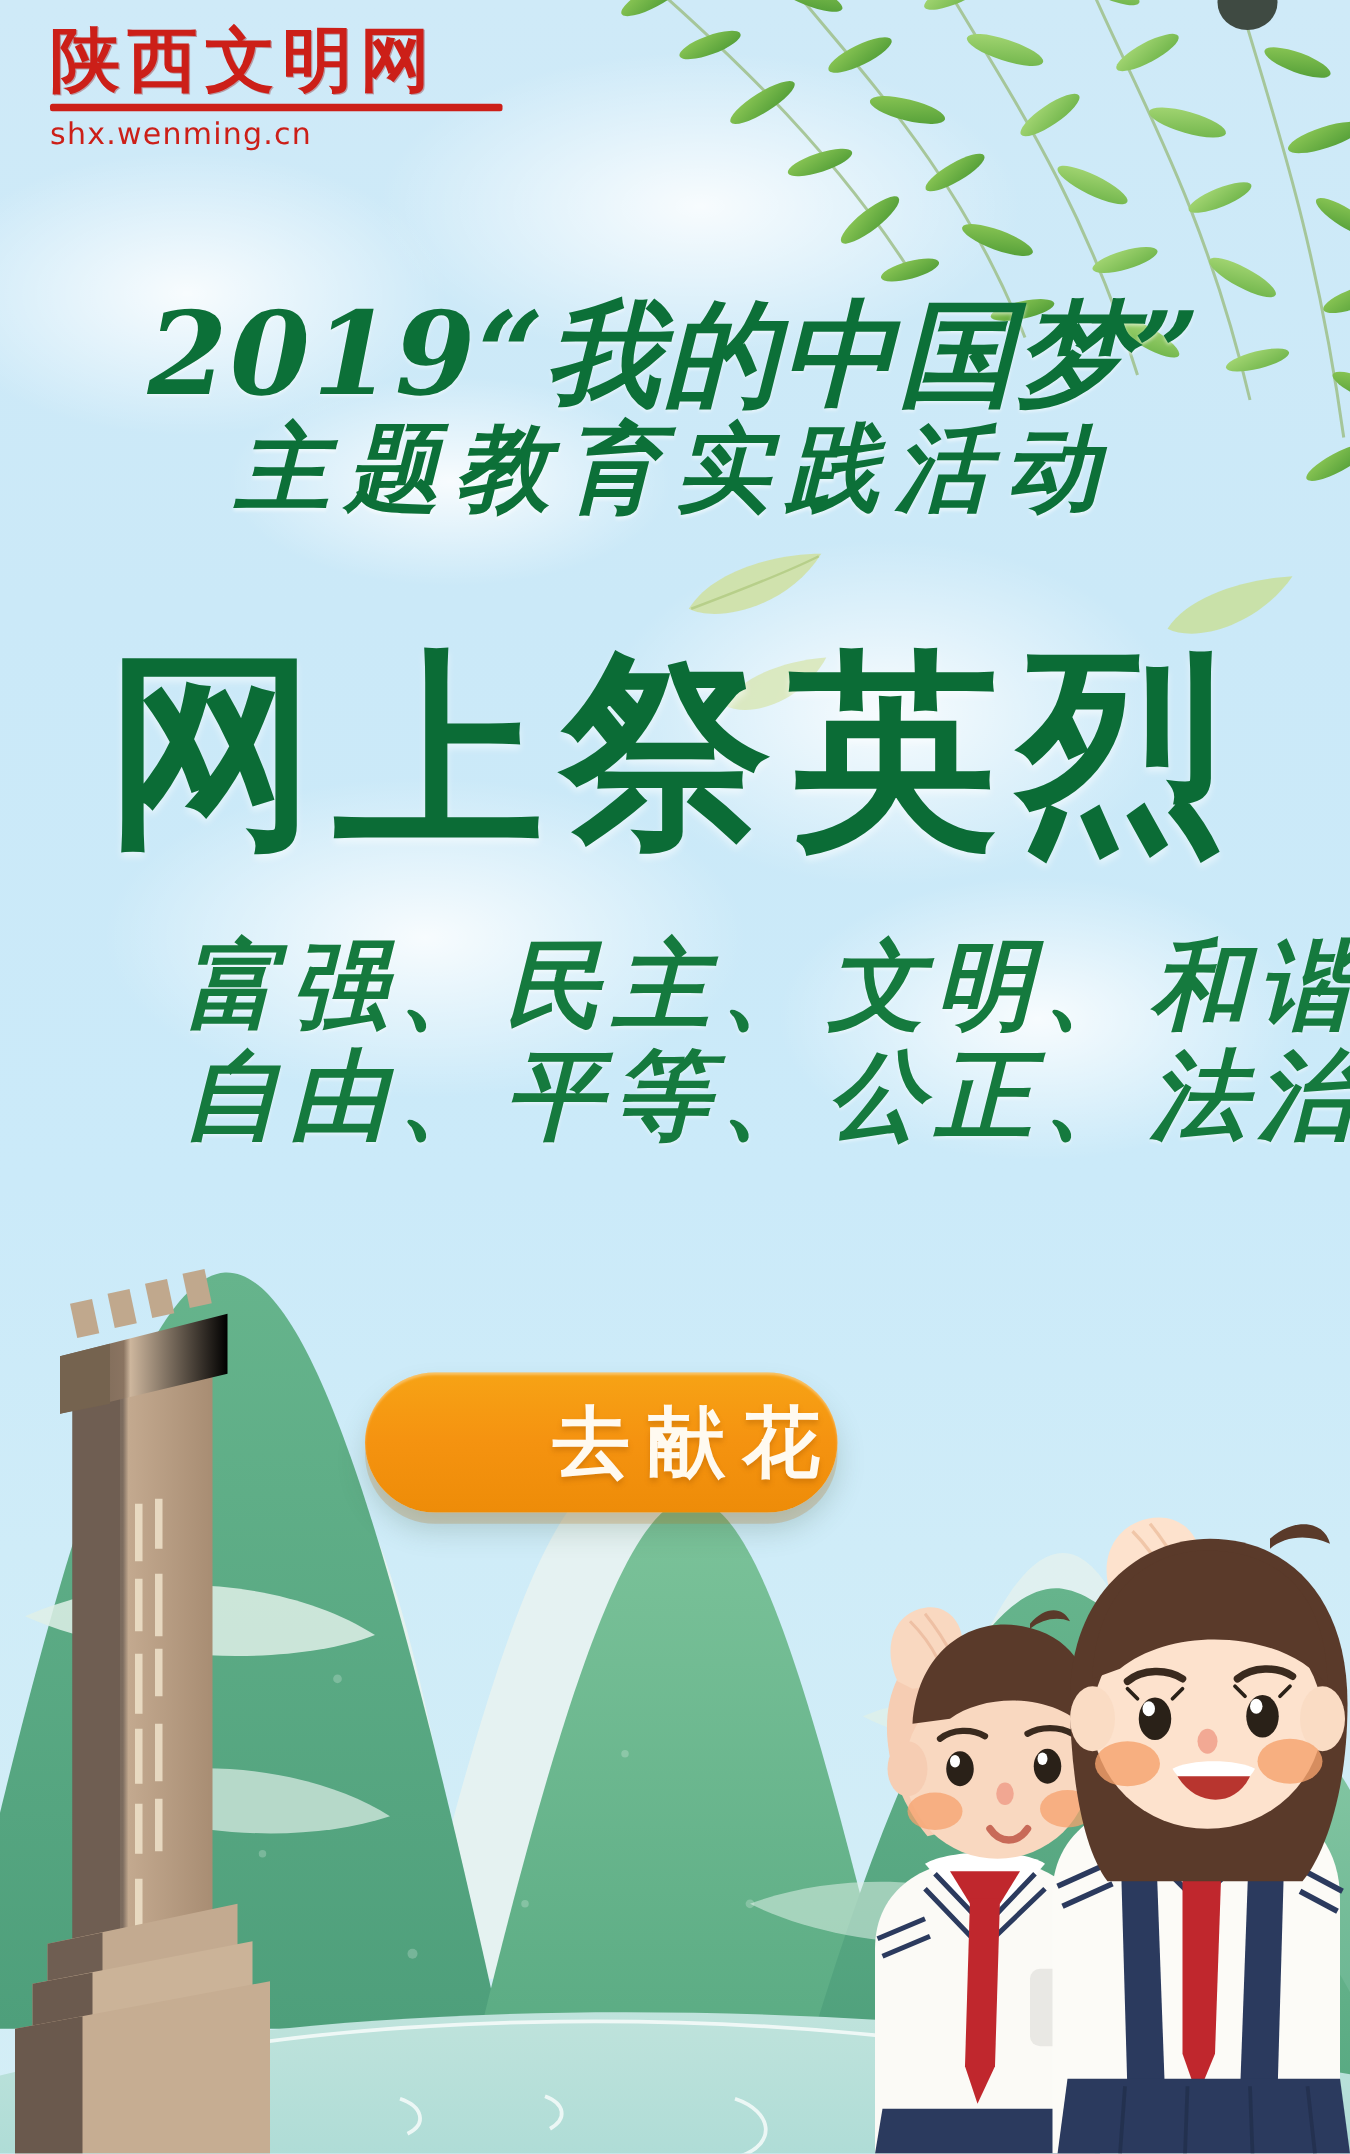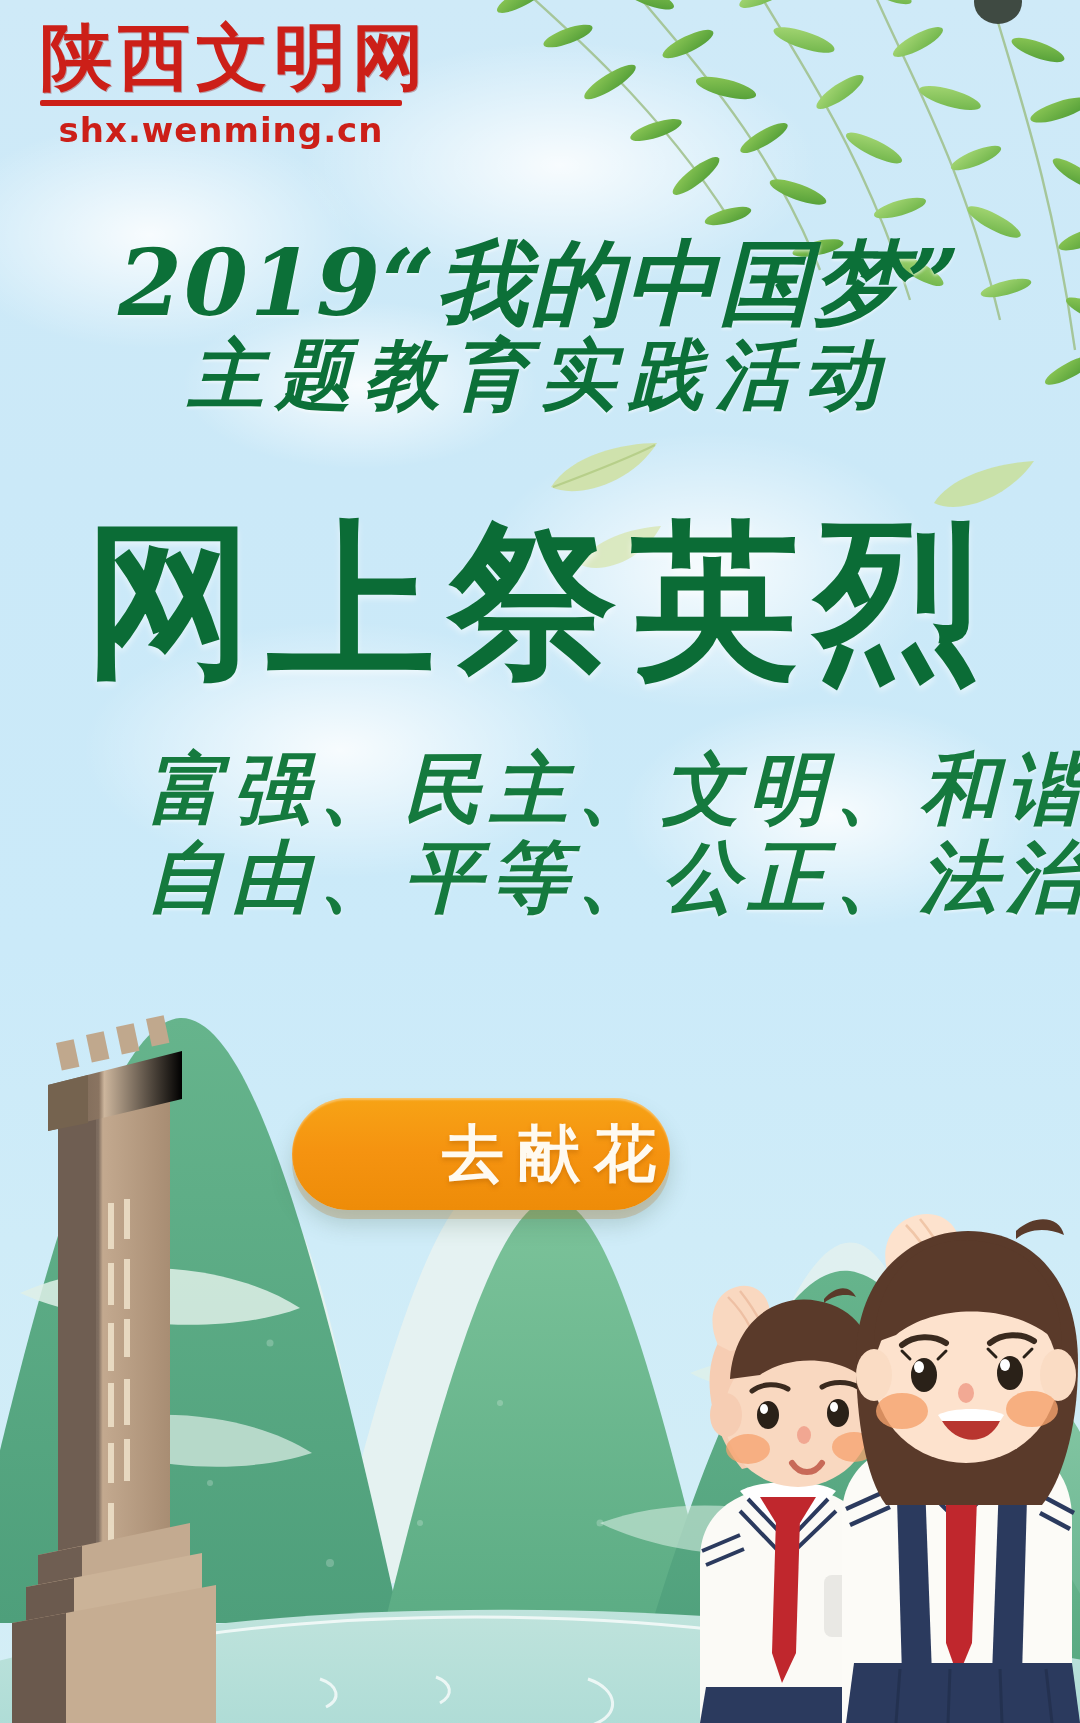--- a/index.html
+++ b/index.html
@@ -24,30 +24,30 @@
   .c2{ left:300px;  top:40px;   width:520px; height:250px; }
   .c3{ left:480px;  top:430px;  width:460px; height:280px; }
   .c4{ left:80px;   top:620px;  width:520px; height:260px; }
   .c5{ left:620px;  top:700px;  width:420px; height:230px; }
   .c6{ left:180px;  top:300px;  width:360px; height:170px; }
 
   
   .logo{ position:absolute; left:40px; top:20px; width:400px; z-index:40; }
   .logo-cn{
     font-family:"DejaVu Sans", sans-serif;
-    font-size:72px; font-weight:700; color:#cc1f18;
+    font-size:56px; font-weight:700; color:#cc1f18;
     letter-spacing:6px; line-height:1.05;
     text-shadow:1px 1px 0 rgba(140,10,10,.35);
     white-space:nowrap;
   }
   .logo-rule{ height:6px; background:#cc1f18; margin:4px 0 4px 0; width:362px; border-radius:2px; }
   .logo-url{
     font-family:"DejaVu Sans", sans-serif;
-    font-size:34px; font-weight:700; color:#cc1f18;
-    letter-spacing:1px; text-align:center; width:362px;
+    font-size:24px; font-weight:400; color:#cc1f18;
+    letter-spacing:1px; text-align:left; width:362px;
   }
 
   
   .willow{ position:absolute; right:-20px; top:-30px; width:640px; height:430px; z-index:20; pointer-events:none; }
 
   
   .drift{ position:absolute; z-index:22; pointer-events:none; }
   .d1{ left:545px; top:435px; }
   .d2{ left:575px; top:520px; }
   .d3{ left:930px; top:455px; }

